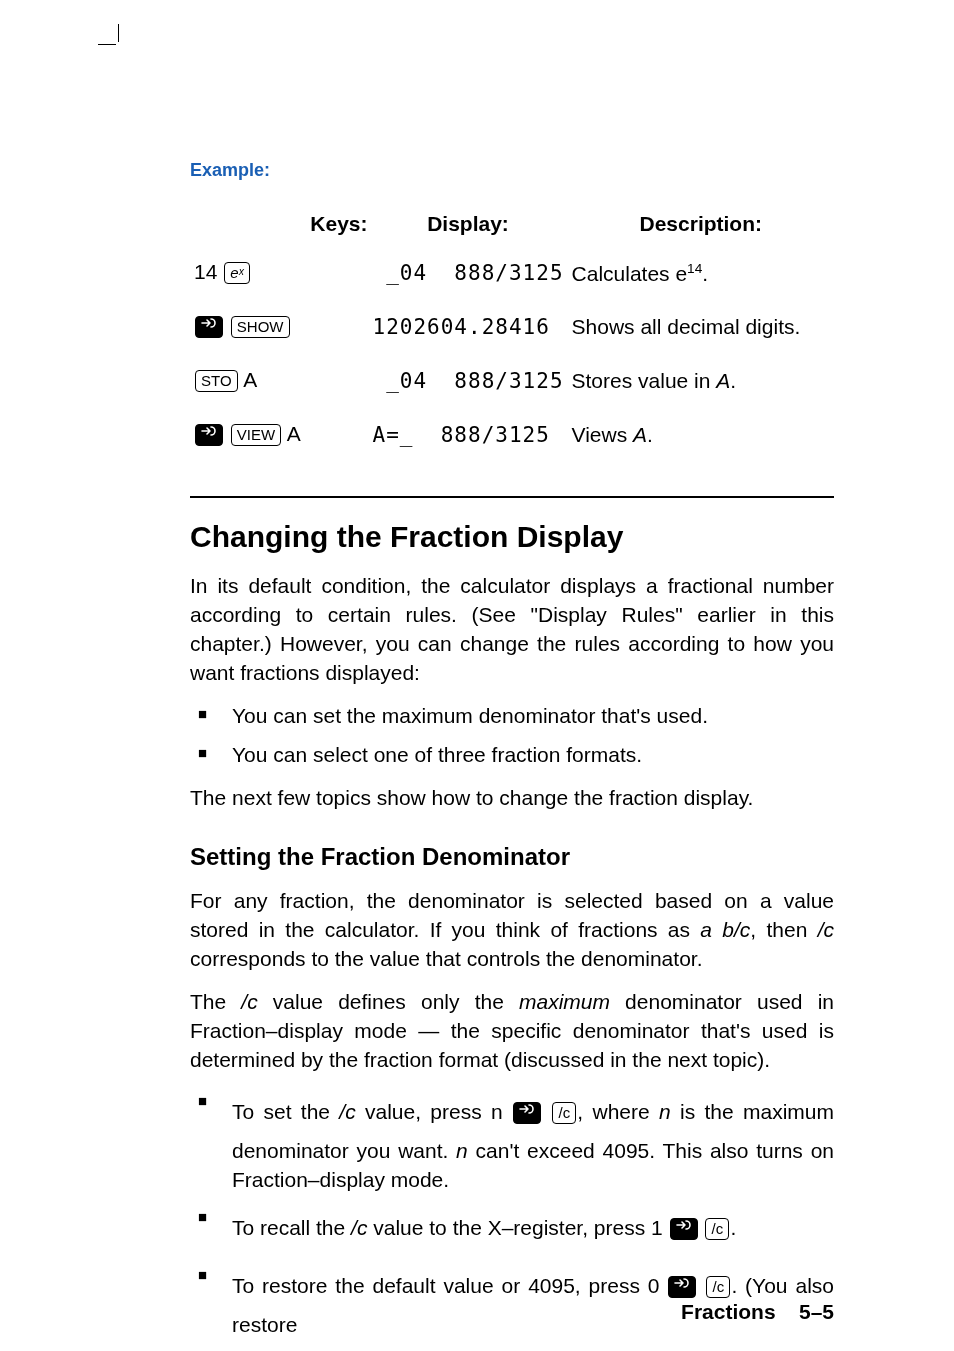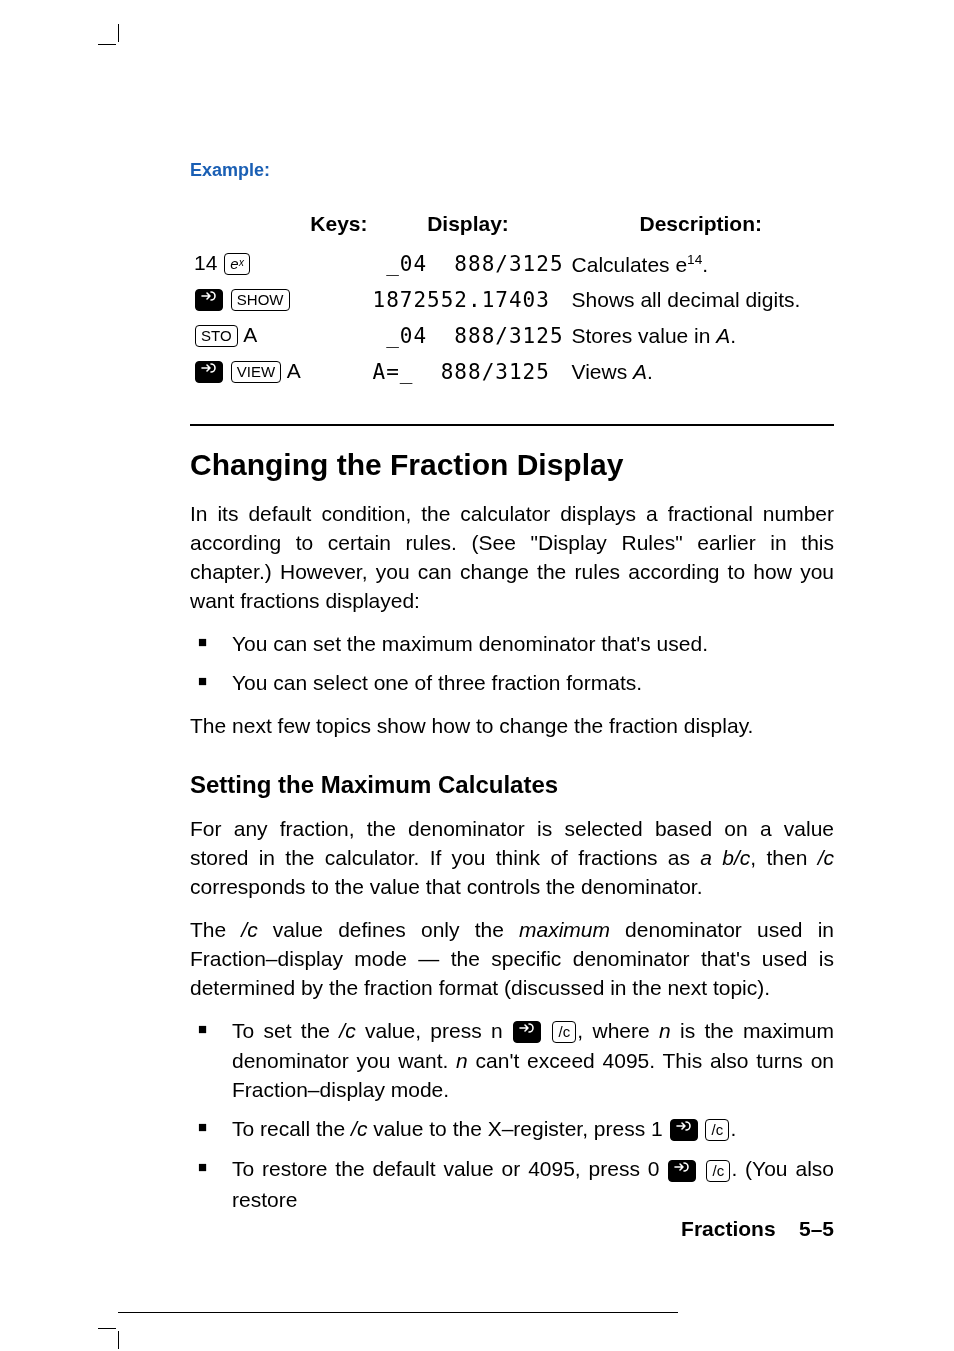--- a/index.html
+++ b/index.html
@@ -7,21 +7,21 @@
   .example-heading{color:#1a5fb4;font-weight:700;font-size:18px;margin-bottom:30px}
   table.kdd{border-collapse:collapse;width:100%;margin-bottom:10px}
   table.kdd th{font-weight:700;font-size:21px;padding-bottom:10px}
   table.kdd th:nth-child(1){text-align:right;width:28%}
   table.kdd th:nth-child(2){text-align:center;width:30%}
   table.kdd th:nth-child(3){text-align:center;width:42%}
   table.kdd td{font-size:21px;padding:3px 4px;vertical-align:middle}
   td.keys{white-space:nowrap}
   td.disp{font-family:monospace;letter-spacing:1px;white-space:pre}
   td.desc{font-family:"Arial Narrow",Arial,sans-serif}
-  .key{display:inline-block;border:1.6px solid #000;border-radius:4px;padding:0 5px;line-height:20px;height:22px;font-size:15px;font-family:Arial,sans-serif;vertical-align:middle;margin:4px 1px;box-sizing:border-box;min-width:24px;text-align:center;background:#fff}
+  .key{display:inline-block;border:1.6px solid #000;border-radius:4px;padding:0 5px;line-height:20px;height:22px;font-size:15px;font-family:Arial,sans-serif;vertical-align:middle;margin:13px 1px;box-sizing:border-box;min-width:24px;text-align:center;background:#fff}
   .key.solid{background:#000;color:#fff}
   .shift-arrow svg{display:block}
   .italic{font-style:italic}
   hr.sep{border:none;border-top:2px solid #000;margin:34px 0 22px 0}
   h1.section{font-size:30px;font-weight:700;margin:0 0 18px 0;font-family:Arial,sans-serif;font-stretch:condensed}
   h2.sub{font-size:24px;font-weight:700;margin:30px 0 16px 0;font-family:Arial,sans-serif;font-stretch:condensed}
   p.body{font-size:21px;line-height:1.38;margin:0 0 14px 0;text-align:justify}
   ul.blk{list-style:none;padding:0;margin:0 0 14px 0}
   ul.blk>li{font-size:21px;line-height:1.38;padding-left:42px;position:relative;margin-bottom:10px;text-align:justify}
   ul.blk>li::before{content:"\25A0";position:absolute;left:8px;top:2px;font-size:15px}
@@ -61,21 +61,21 @@
       <td class="disp"> _04  888/3125</td>
       <td class="desc"><span>Calculates e</span><span class="sup">14</span><span>.</span></td>
     </tr>
     <tr>
       <td class="keys">
         <span class="key solid shift-arrow"><svg width="16" height="12" viewBox="0 0 16 12">
               <path d="M1 6 H9 M9 6 L6 3 M9 6 L6 9 M10 2 A4 4 0 1 1 10 10" stroke="#fff" stroke-width="1.6" fill="none" stroke-linecap="round"></path>
             </svg></span>
         <span class="key">SHOW</span>
       </td>
-      <td class="disp">1872552.17403</td>
+      <td class="disp">1202604.28416</td>
       <td class="desc">Shows all decimal digits.</td>
     </tr>
     <tr>
       <td class="keys"><span class="key">STO</span><span> A</span></td>
       <td class="disp"> _04  888/3125</td>
       <td class="desc"><span>Stores value in </span><span class="italic">A</span><span>.</span></td>
     </tr>
     <tr>
       <td class="keys">
         <span class="key solid shift-arrow"><svg width="16" height="12" viewBox="0 0 16 12">
@@ -95,21 +95,21 @@
 
 <p class="body">In its default condition, the calculator displays a fractional number according to certain rules. (See "Display Rules" earlier in this chapter.) However, you can change the rules according to how you want fractions displayed:</p>
 
 <ul class="blk">
   <li>You can set the maximum denominator that's used.</li>
   <li>You can select one of three fraction formats.</li>
 </ul>
 
 <p class="body">The next few topics show how to change the fraction display.</p>
 
-<h2 class="sub">Setting the Maximum Calculates</h2>
+<h2 class="sub">Setting the Fraction Denominator</h2>
 
 <p class="body">
   <span>For any fraction, the denominator is selected based on a value stored in the calculator. If you think of fractions as </span><span class="italic">a b/c</span><span>, then </span><span class="italic">/c</span><span> corresponds to the value that controls the denominator.</span>
 </p>
 
 <p class="body">
   <span>The </span><span class="italic">/c</span><span> value defines only the </span><span class="italic">maximum</span><span> denominator used in Fraction–display mode — the specific denominator that's used is determined by the fraction format (discussed in the next topic).</span>
 </p>
 
 <ul class="blk">

